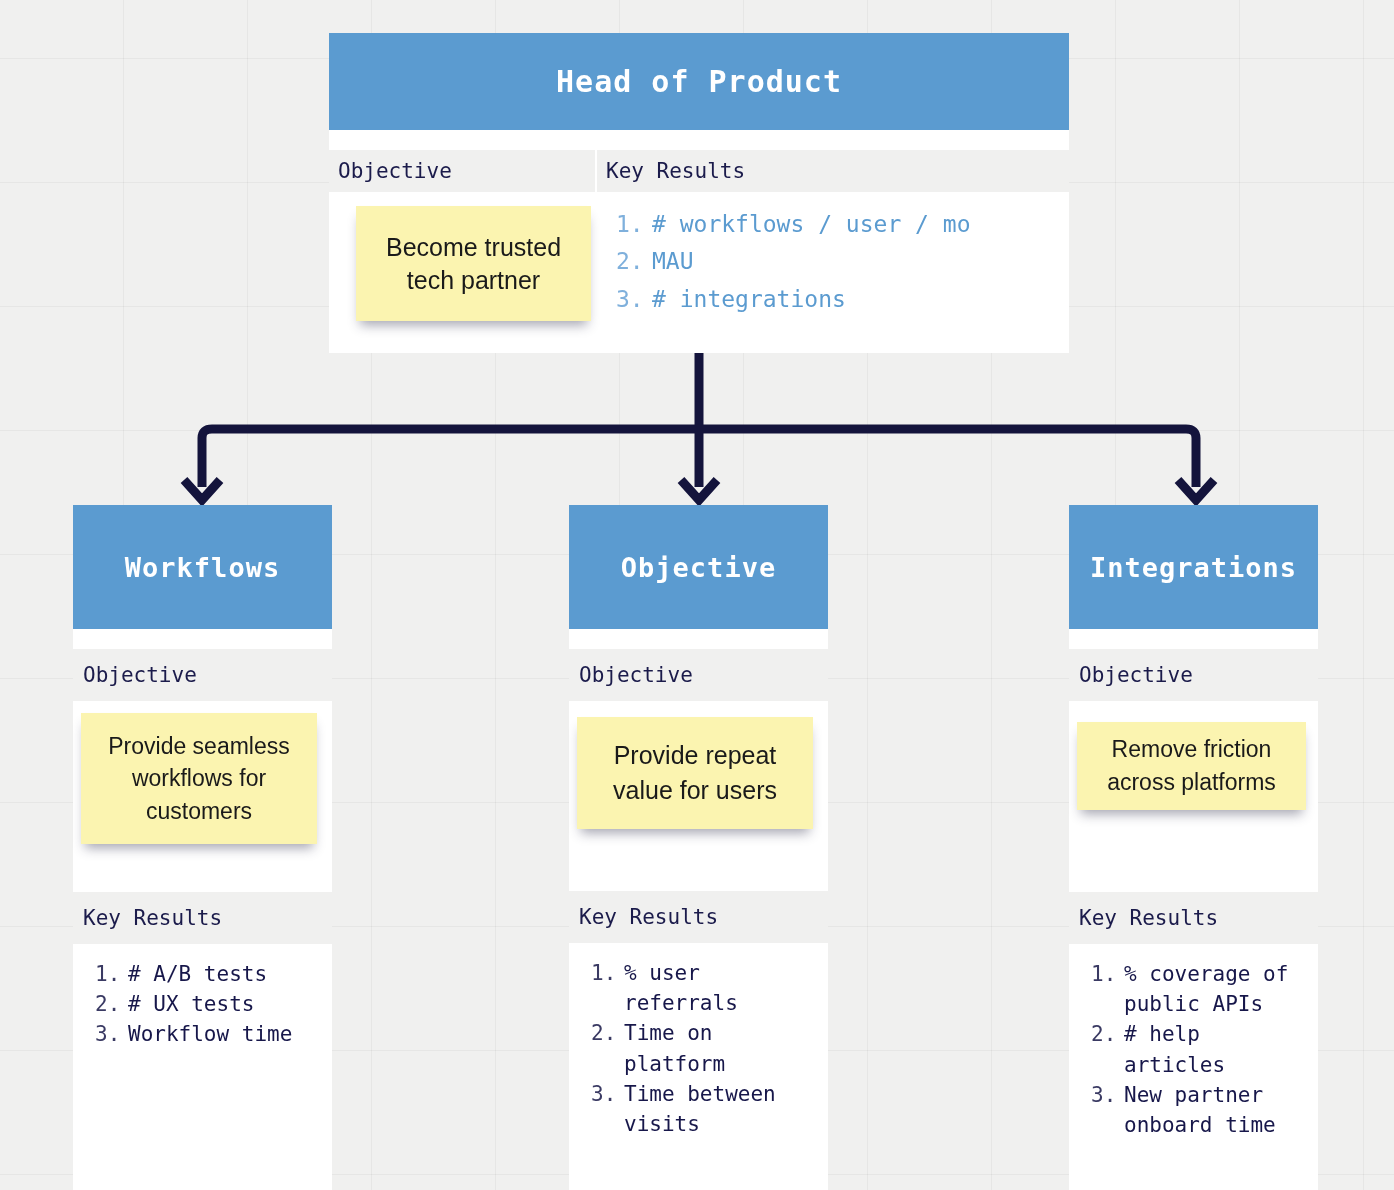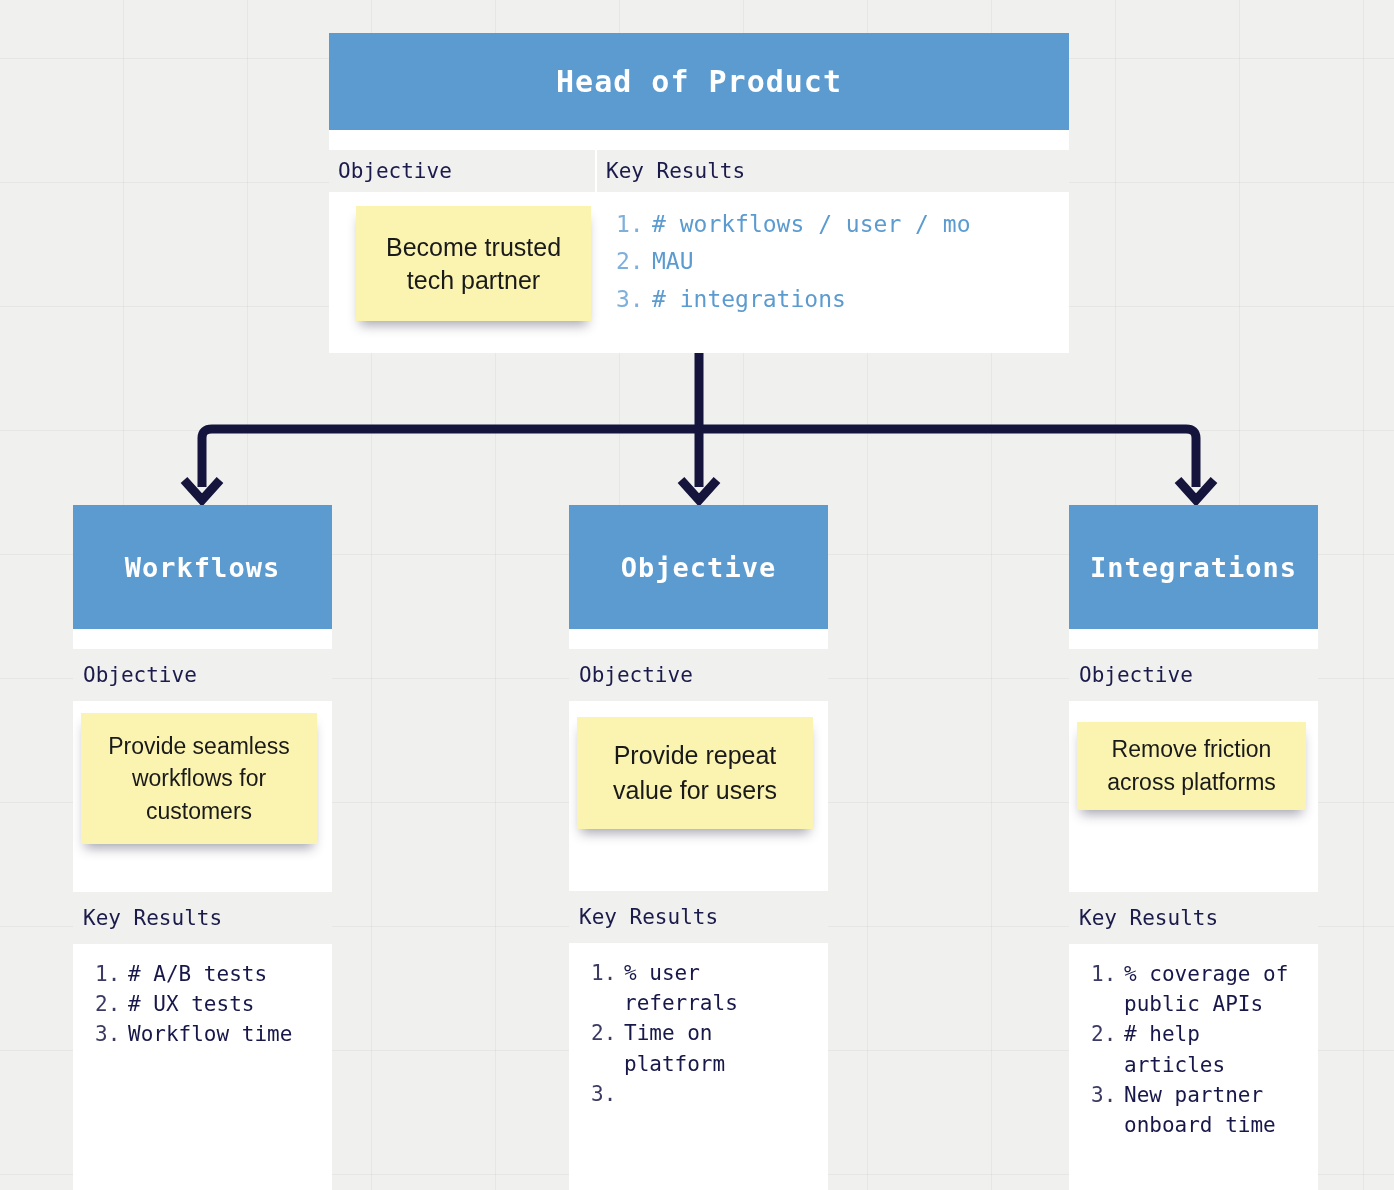--- a/index.html
+++ b/index.html
@@ -307,20 +307,21 @@
         <li>
           <span class="num">1.</span>
           <span class="txt">% user referrals</span>
         </li>
         <li>
           <span class="num">2.</span>
           <span class="txt">Time on platform</span>
         </li>
         <li>
           <span class="num">3.</span>
+          <span class="txt">Time between visits</span>
         </li>
       </ol>
     </div>
   </div>
 
   <div class="card child-card" id="card-integrations">
     <div class="card-header">Integrations</div>
     <div class="section-label">Objective</div>
     <div class="obj-body">
       <div class="sticky">Remove friction across platforms</div>

